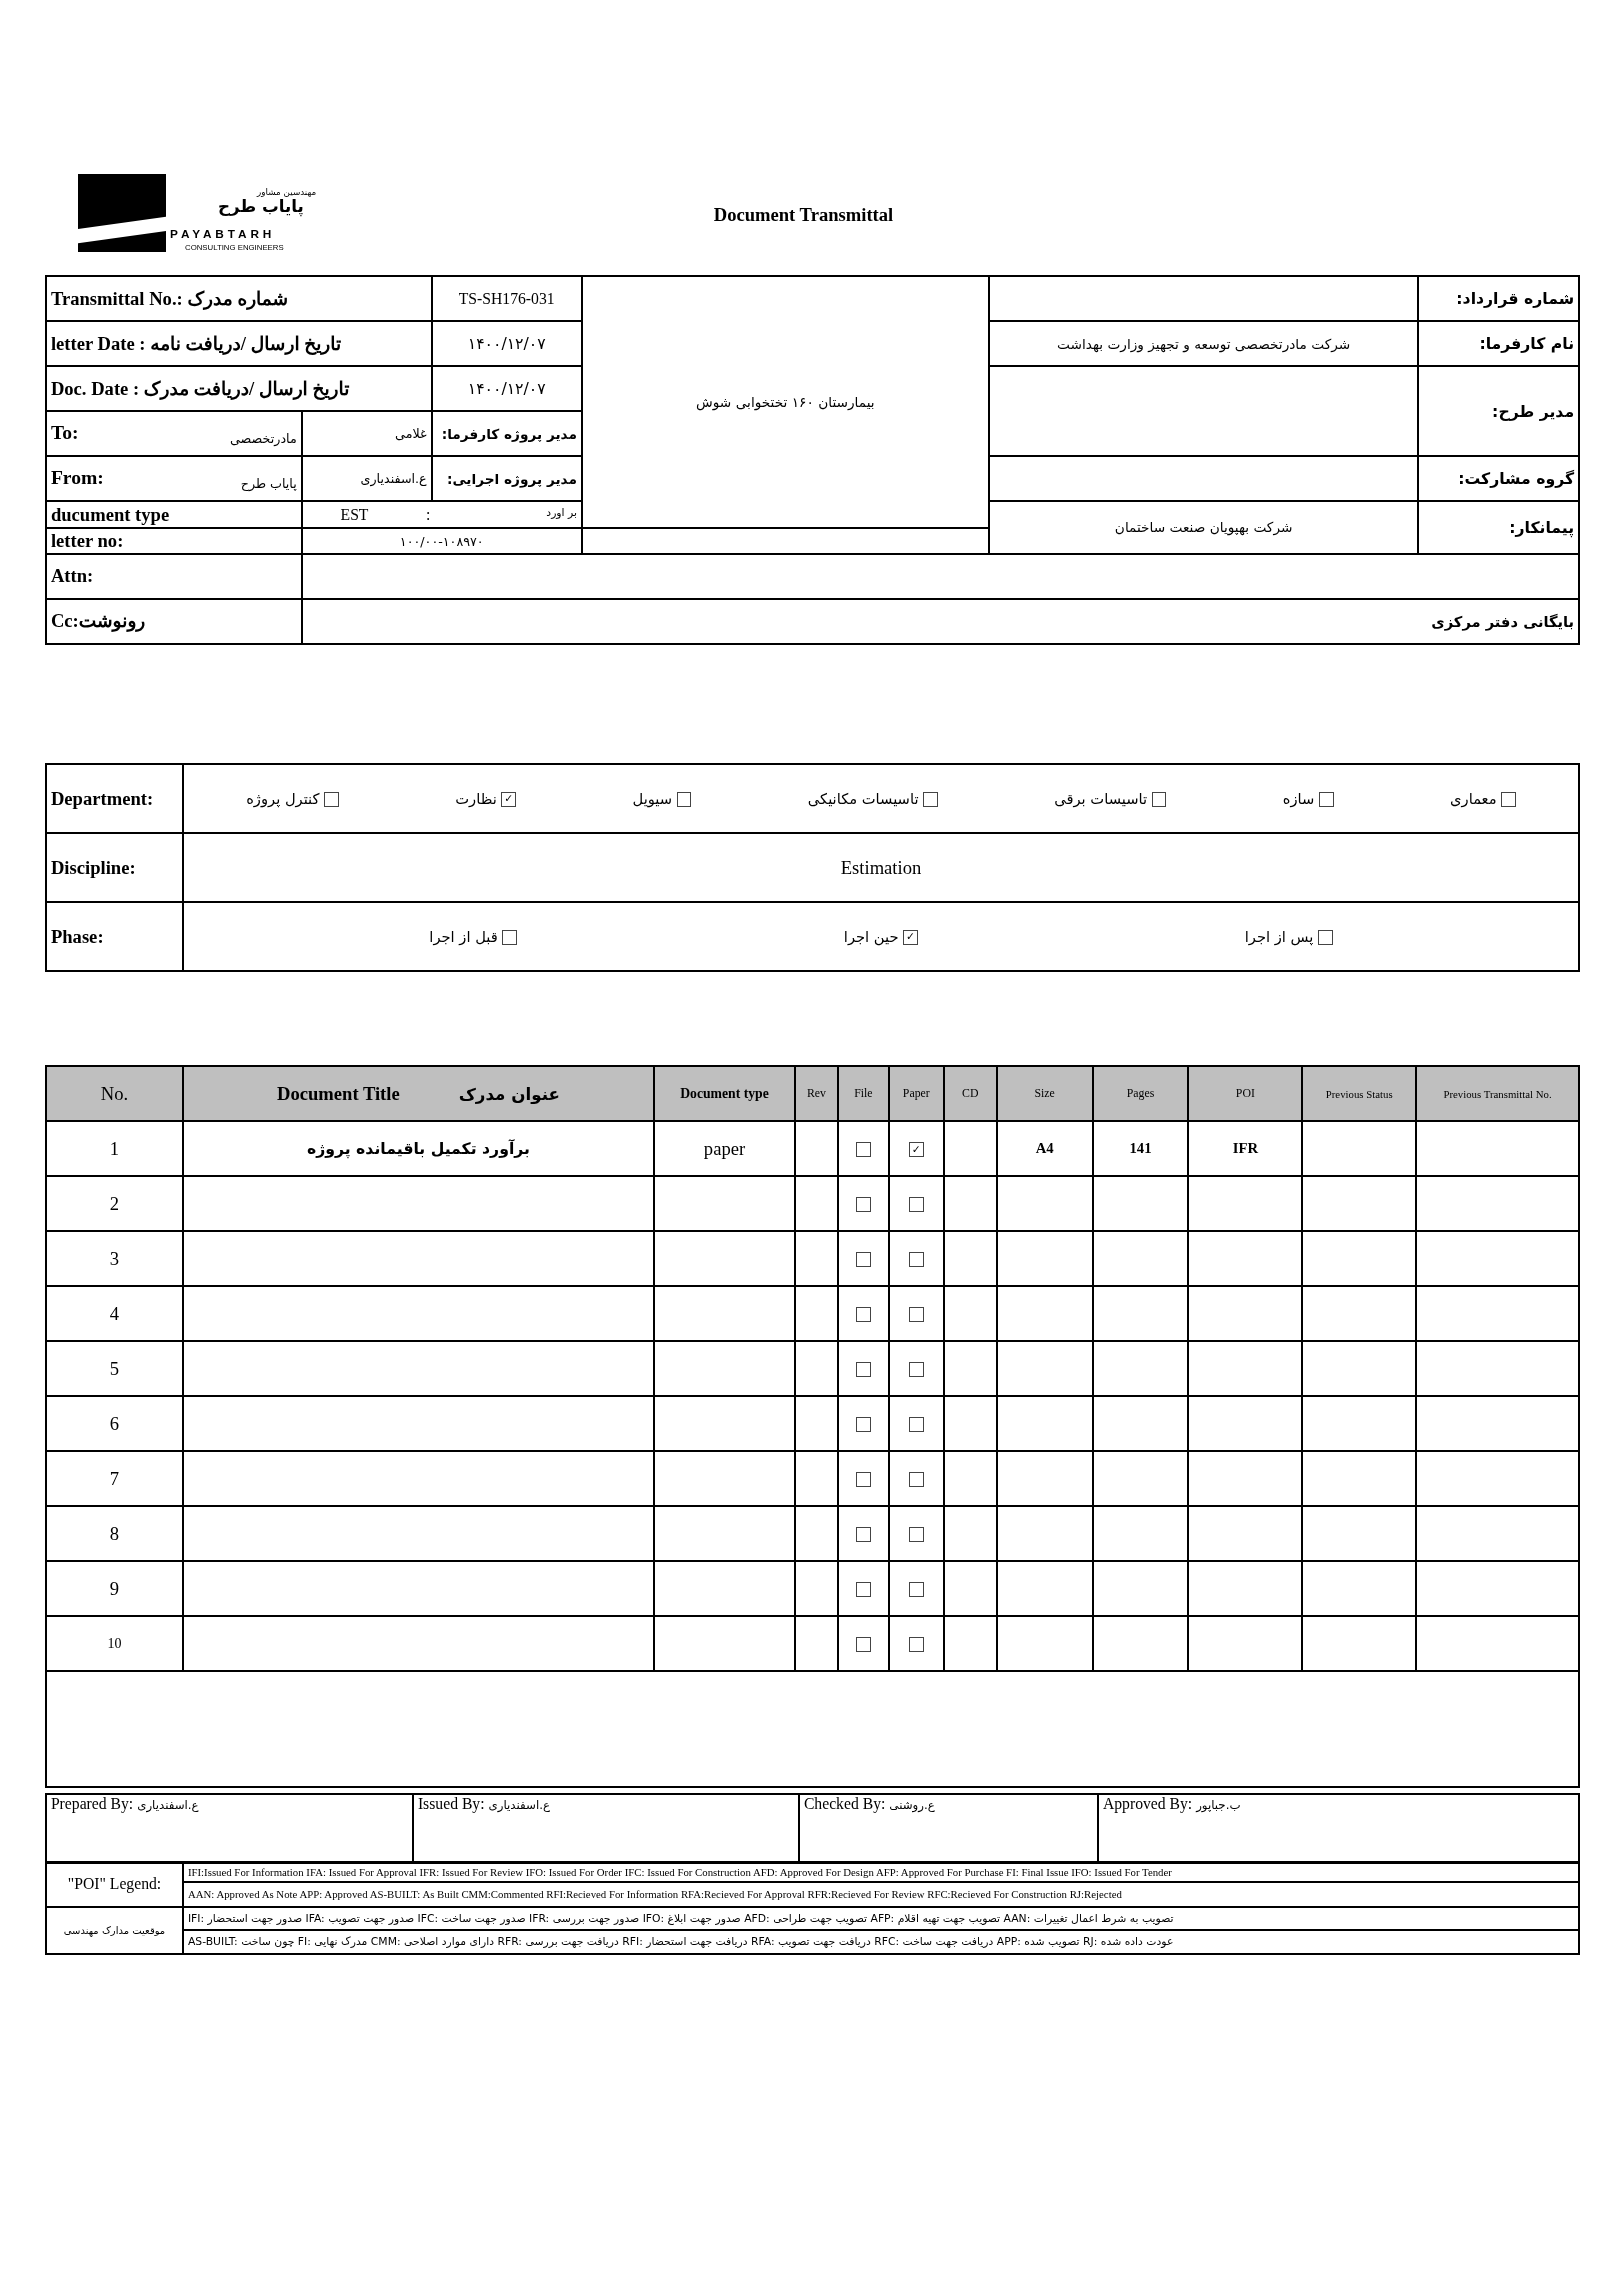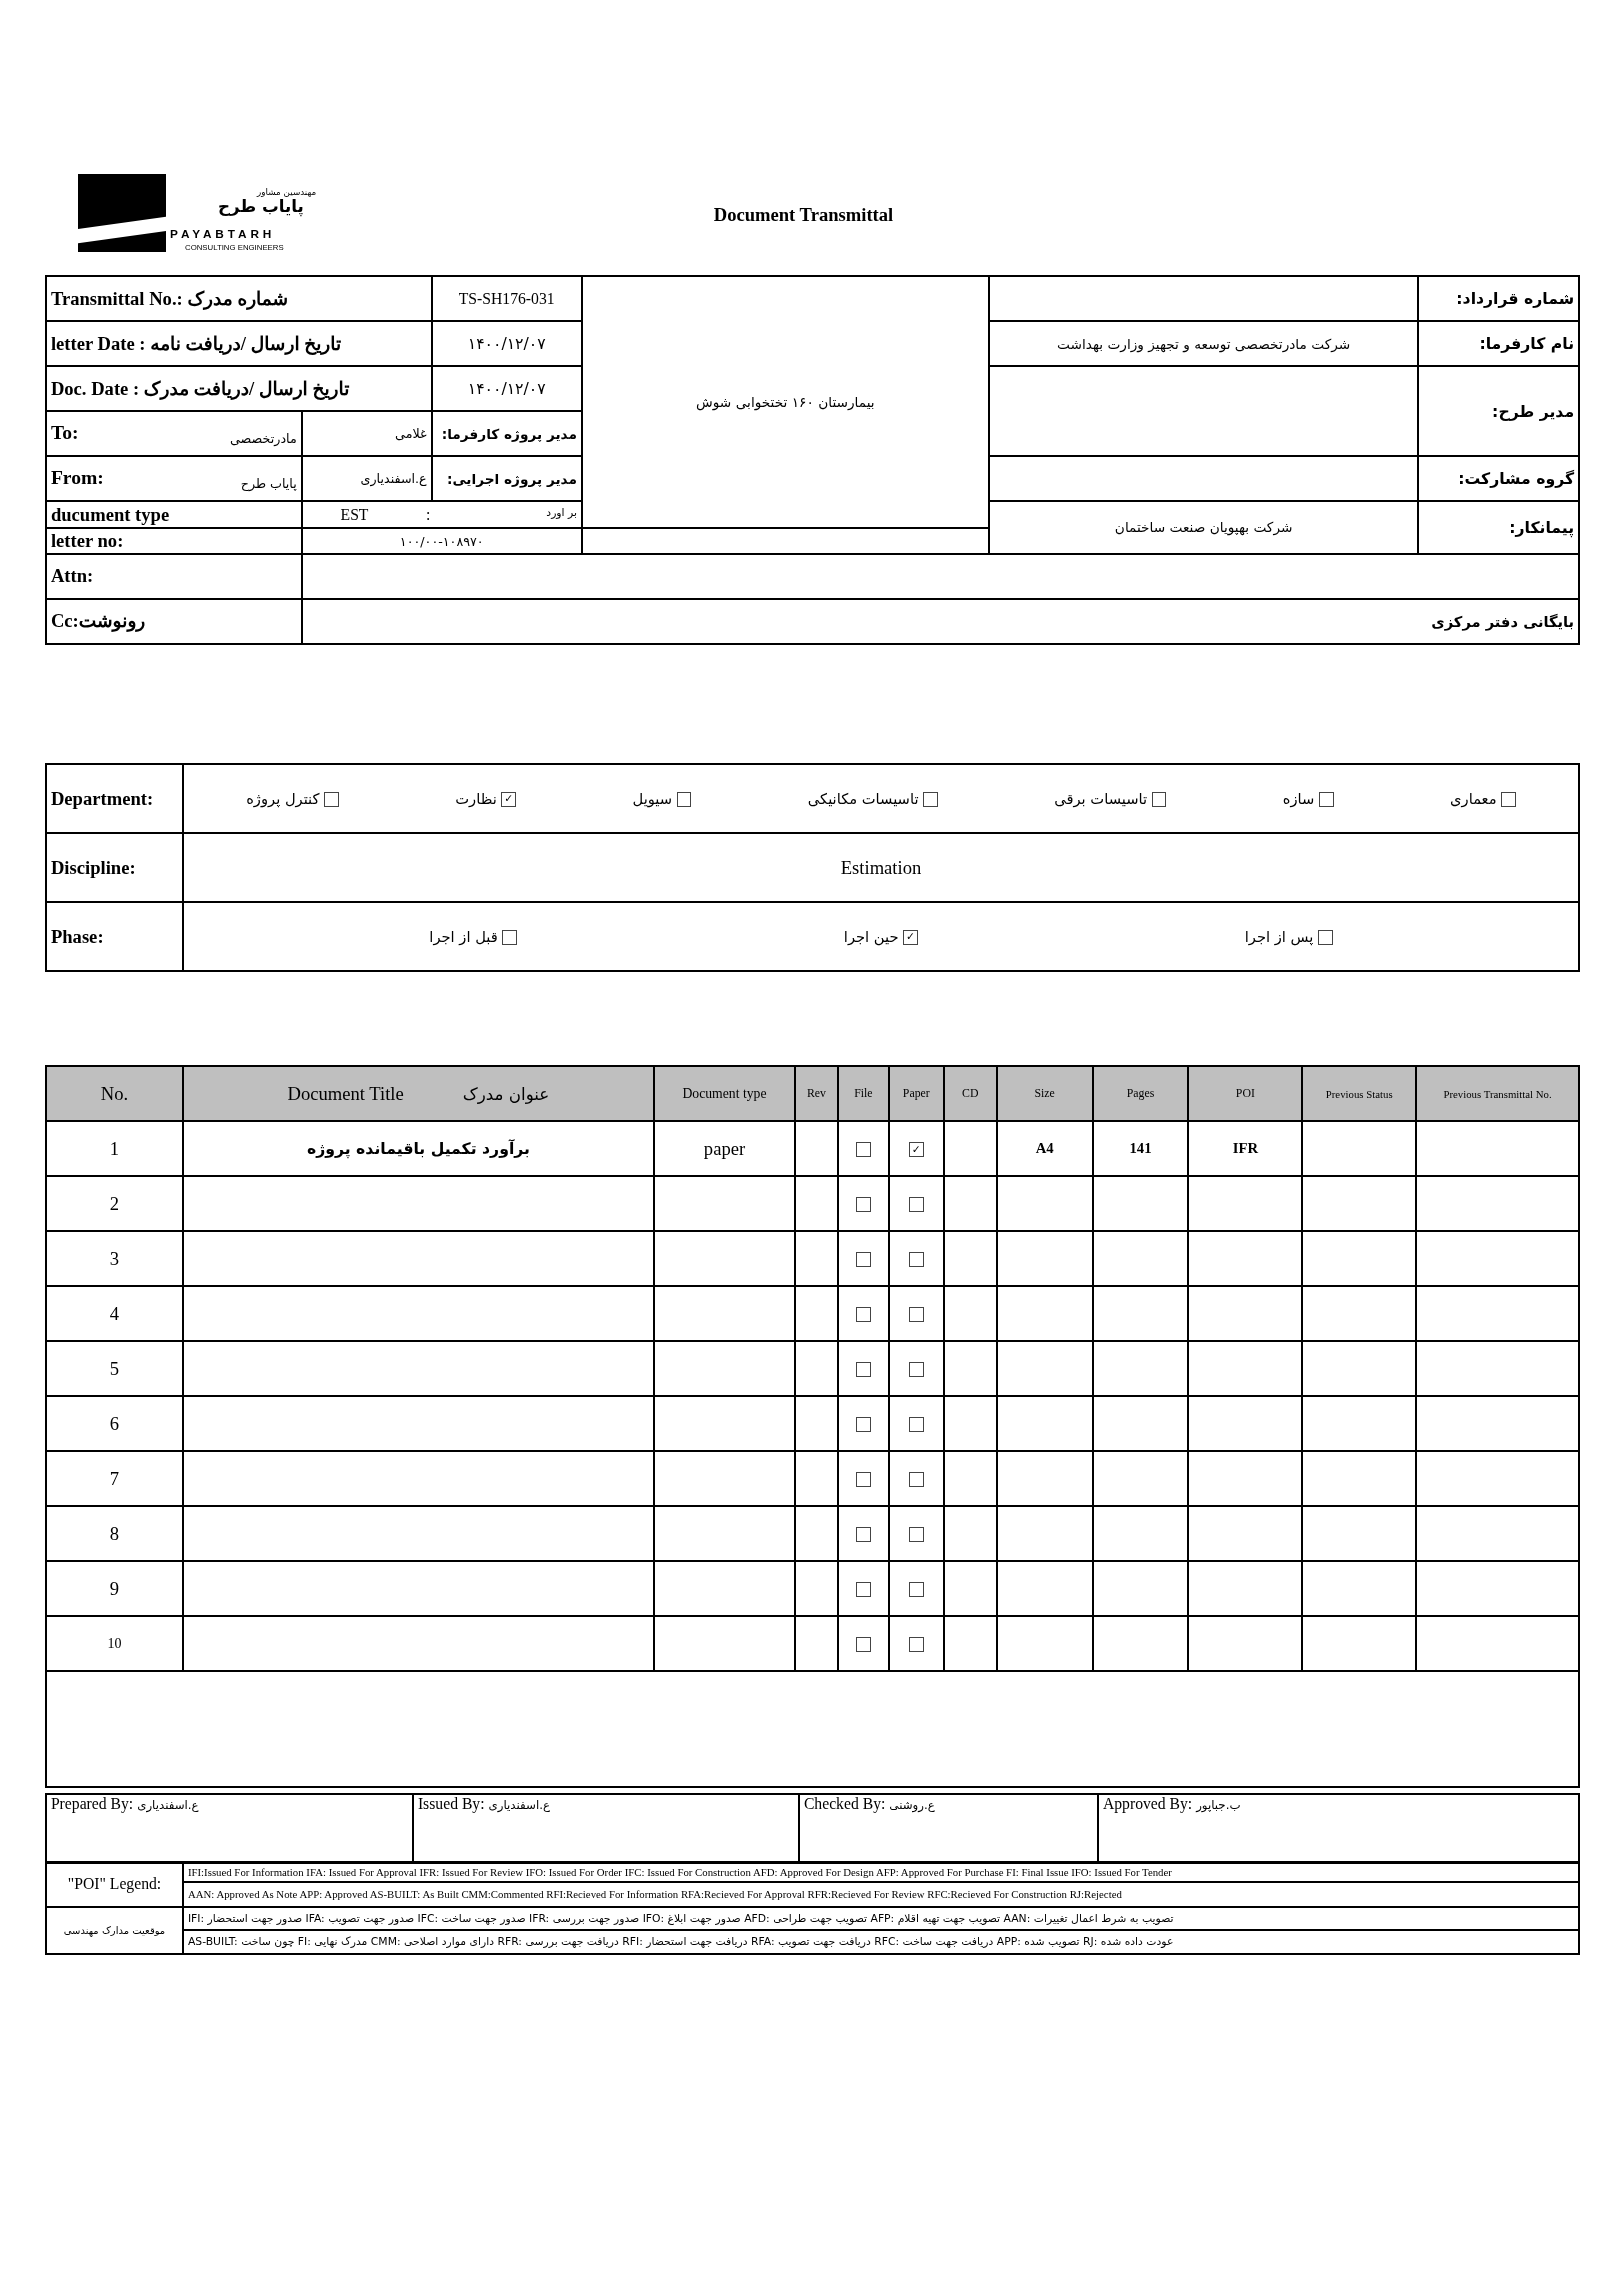--- a/index.html
+++ b/index.html
@@ -13,21 +13,21 @@
   .logo-sub { left:185px; top:243px; font-family:"Liberation Sans", sans-serif; font-size:7.8px; }
   .doc-title { left:0; width:1607px; top:204px; text-align:center; font-size:18.6px; font-weight:bold; }
   table { border-collapse:collapse; position:absolute; }
   td, th { border:2px solid #000; padding:0 3.9px; vertical-align:middle; }
   .fa { direction:rtl; font-family:"DejaVu Sans", sans-serif; }
   .lbl { font-weight:bold; font-size:19.6px; }
   .val { font-size:15.7px; text-align:center; }
   .small { font-size:12.7px;margin-top:9px; }
   .cb { display:inline-block; width:12.7px; height:12.7px; border:1.5px solid #444; vertical-align:middle; font-size:10.8px; line-height:12.7px; text-align:center; background:#fff; }
   .opt { display:inline-block; font-size:14.7px; }
-  .grey th { background:#bfbfbf; font-weight:normal; }
+  .grey th { background:#bfbfbf; font-weight:bold; }
   .legend td { font-size:11.8px; padding:2px 3.9px; }
 </style>
 </head>
 <body>
 
 <div class="abs logo-box">
     <div class="logo-stripe"></div>
   </div>
 <div class="abs logo-fa-small">مهندسین مشاور</div>
 <div class="abs logo-fa">پایاب طرح</div>

